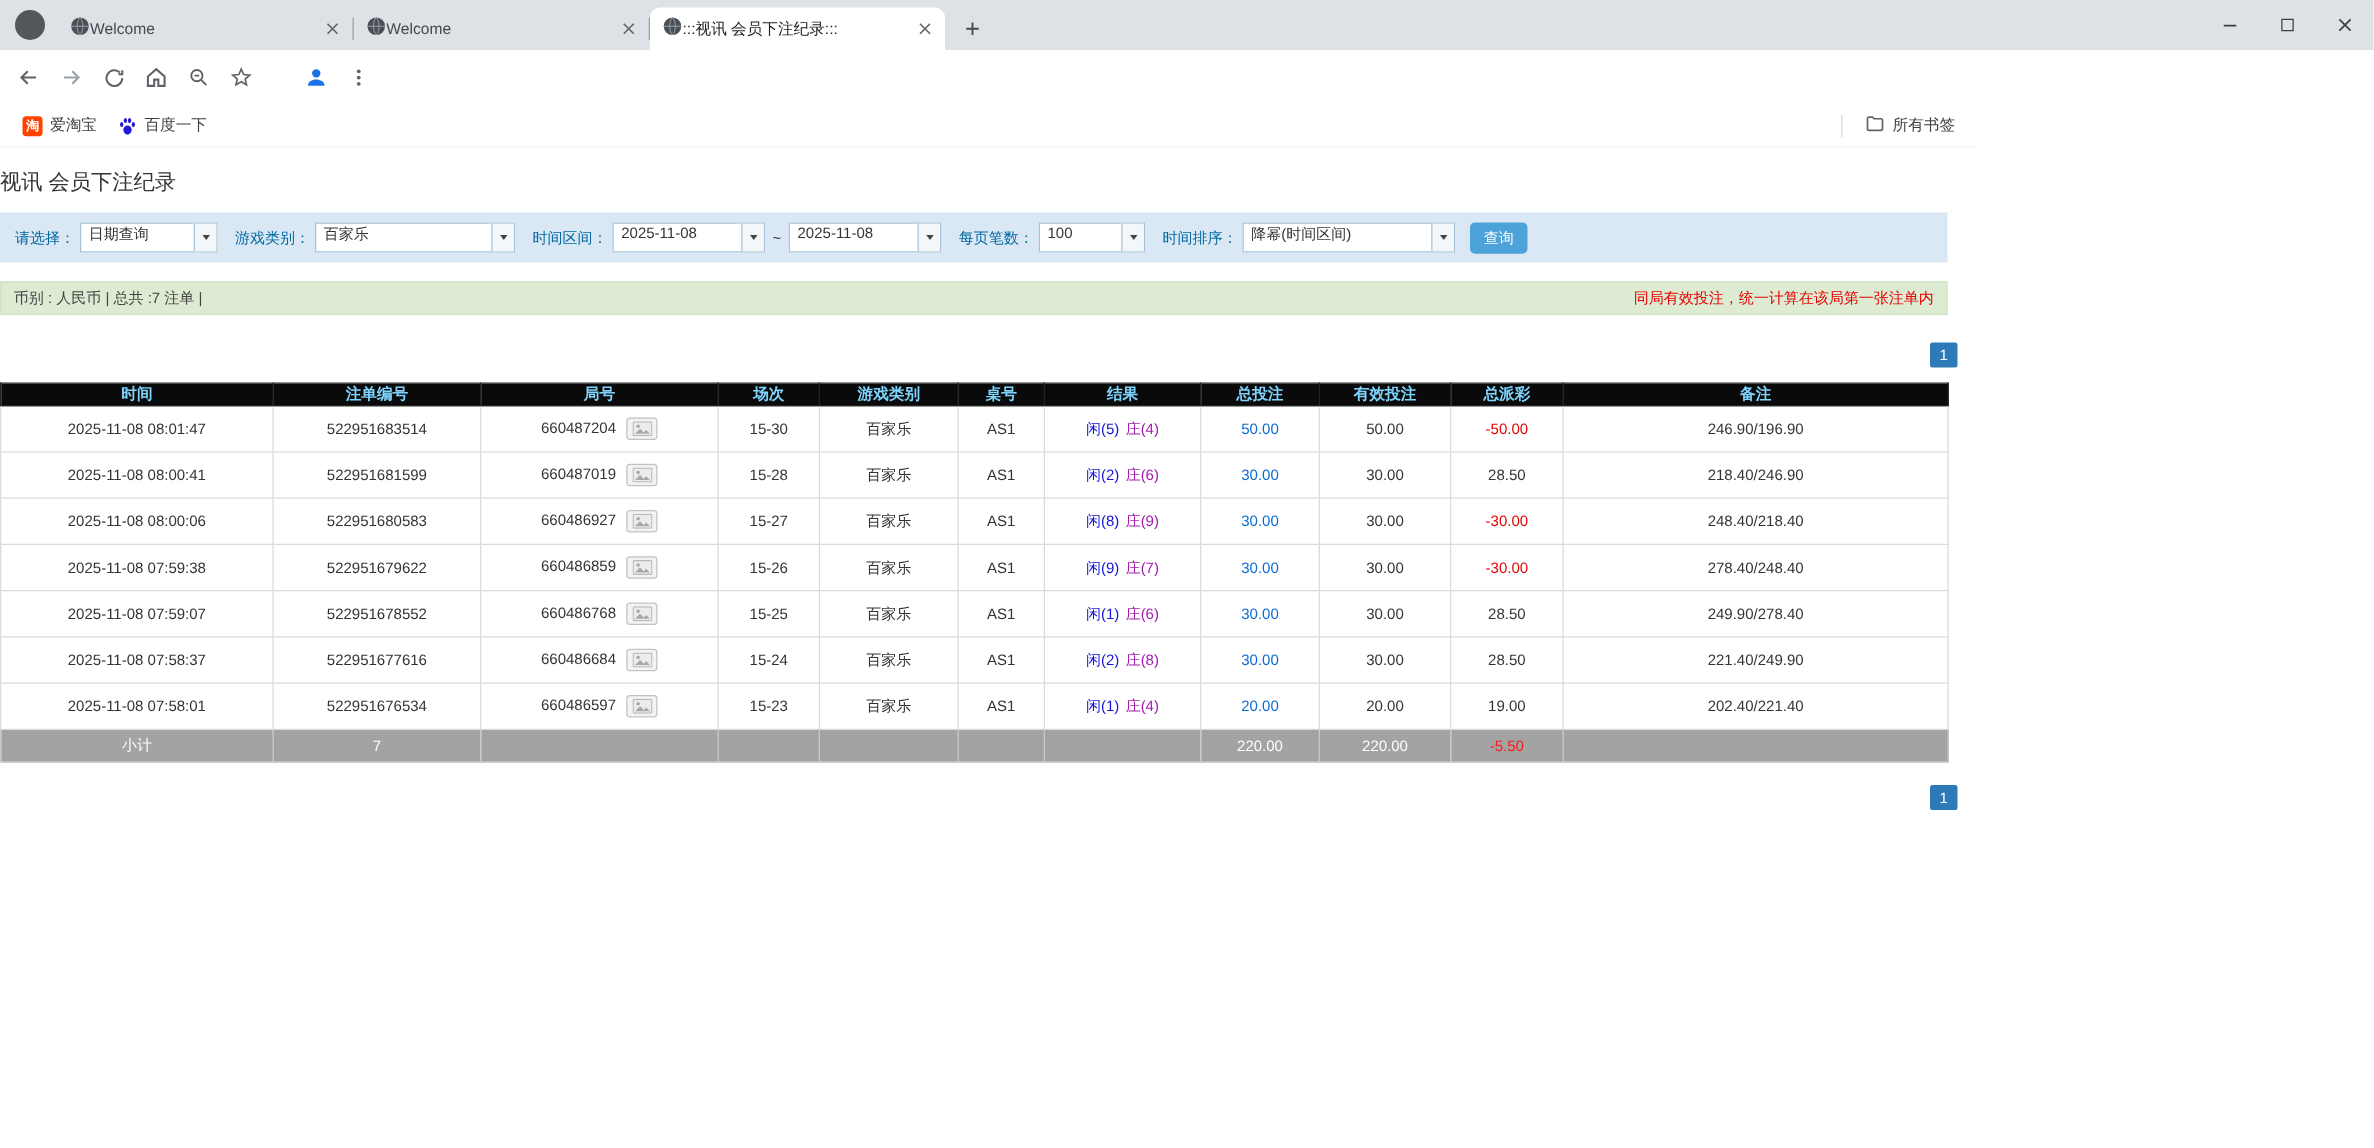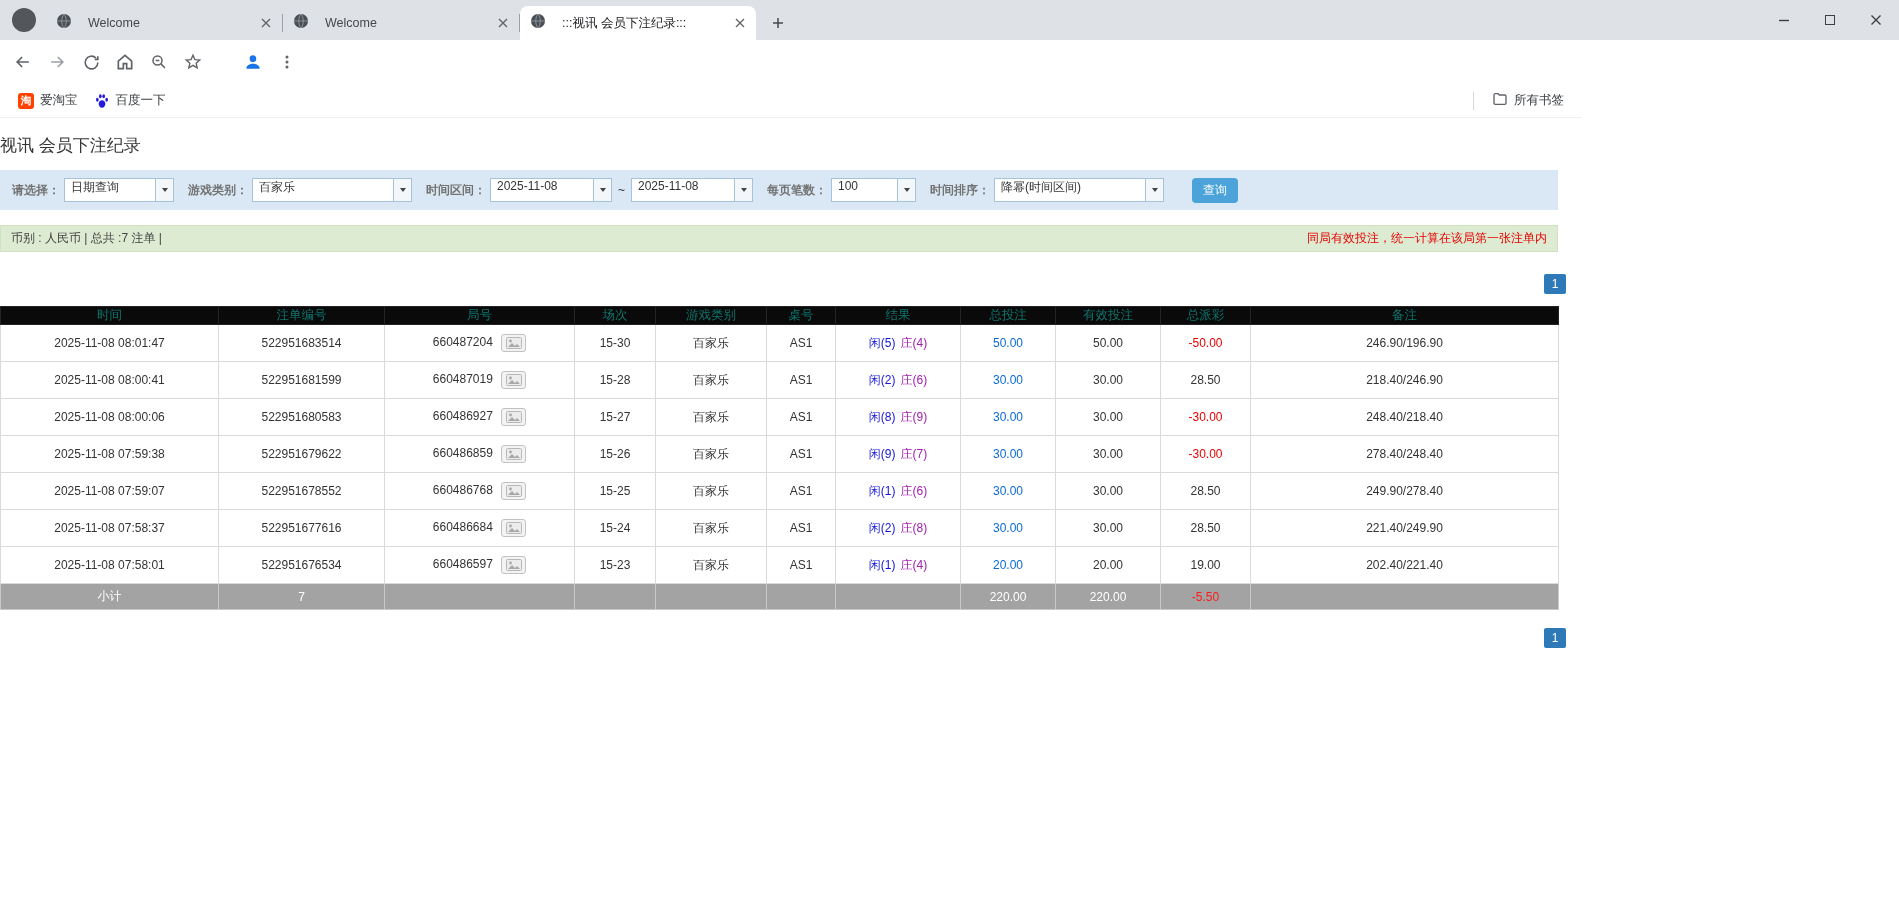--- a/index.html
+++ b/index.html
@@ -2,21 +2,21 @@
 <html><head>
 <meta charset="utf-8">
 <style>
   *{box-sizing:border-box;margin:0;padding:0}
   html,body{width:1899px;height:918px}
   body{font-family:"Liberation Sans","DejaVu Sans",sans-serif;background:#fff;overflow:hidden;position:relative}
 
   
   .tab-strip{height:40px;background:#dee1e6;display:flex;align-items:flex-end;padding-left:6px;position:relative}
   .avatar{width:24px;height:24px;border-radius:50%;background:#53565b;margin:0 10px 8px 6px;flex:none}
-  .tab{width:236px;height:34px;display:flex;align-items:center;gap:16px;padding:0 8px 0 10px;cursor:default;flex:none}
+  .tab{width:236px;height:34px;display:flex;align-items:center;gap:0;padding:0 8px 0 10px;cursor:default;flex:none}
   .tab.active{background:#fff;border-radius:8px 8px 0 0}
   .tab-title{font-size:12.5px;color:#45484d;white-space:nowrap;overflow:hidden;flex:1}
   .tab.active .tab-title{color:#202124}
   .tab-close{width:16px;height:16px;border-radius:50%;display:flex;align-items:center;justify-content:center;flex:none;cursor:pointer}
   .tab-divider{width:1px;height:18px;background:#9aa0a6;margin-bottom:8px;flex:none}
   .new-tab{width:28px;height:28px;margin:0 0 3px 8px;display:flex;align-items:center;justify-content:center;border-radius:50%;cursor:pointer;flex:none}
   .win-controls{position:absolute;right:0;top:0;height:40px;display:flex}
   .win-btn{width:46px;display:flex;align-items:center;justify-content:center;cursor:pointer}
   .max-box{width:10px;height:10px;border:1.4px solid #3c4043}
 
@@ -31,39 +31,39 @@
   .bm-fav{width:16px;height:16px;border-radius:3px;display:flex;align-items:center;justify-content:center;flex:none}
   .taobao{background:#ff4200;color:#fff;font-size:10.5px;font-weight:bold}
   .bm-right{margin-left:auto;display:flex;align-items:center;gap:10px}
   .bm-divider{width:1px;height:18px;background:#d5d8db}
 
   
   .page{width:1578px;}
   .page-title{font-size:17px;font-weight:500;color:#333;margin:16px 0 13px 0}
 
   .filter-bar{background:#d9e8f4;height:40px;display:flex;align-items:center;padding:0 10px;font-size:12px;width:1558px}
-  .f-label{color:#737373;font-weight:bold;margin:0 4px 0 14px;white-space:nowrap}
+  .f-label{color:#0369a1;font-weight:normal;margin:0 4px 0 14px;white-space:nowrap}
   .f-label.first{margin-left:2px}
   .combo{display:flex;align-items:flex-start;background:#fff;border:1px solid #a6c3d9;height:24px;cursor:pointer}
   .combo-val{padding:0 6px;color:#333;flex:1;white-space:nowrap;font-size:12px}
   .combo-arrow{width:18px;align-self:stretch;border-left:1px solid #a6c3d9;background:#f4f7fa;display:flex;align-items:center;justify-content:center}
   .caret{width:0;height:0;border-left:3.5px solid transparent;border-right:3.5px solid transparent;border-top:4.5px solid #444}
   .tilde{color:#333;margin:0 6px}
   .w110{width:110px}.w160{width:160px}.w122{width:122px}.w85{width:85px}.w170{width:170px}
-  .search-btn{margin-left:28px;background:#4ba3d9;color:#fff;border:none;border-radius:4px;font-size:12px;height:25px;padding:0 11px;cursor:pointer;font-family:inherit}
+  .search-btn{margin-left:12px;background:#4ba3d9;color:#fff;border:none;border-radius:4px;font-size:12px;height:25px;padding:0 11px;cursor:pointer;font-family:inherit}
 
   .info-bar{margin-top:15px;width:1558px;height:27px;background:#dcebd1;border:1px solid #cfe3c1;display:flex;align-items:center;justify-content:space-between;padding:0 10px;font-size:12px;color:#444}
   .info-right{color:#e80000}
 
   .pager{width:1566px;display:flex;justify-content:flex-end;margin-top:22px}
   .pager.bottom{margin-top:18px}
   .page-btn{min-width:22px;height:20px;background:#2e7ab8;color:#fff;font-size:12px;display:flex;align-items:center;justify-content:center;border-radius:2px;cursor:pointer}
 
   table.bet-table{border-collapse:collapse;margin-top:12px;table-layout:fixed;width:1558px}
-  .bet-table th{background:#0a0a0a;color:#0f766e;font-size:12.5px;font-weight:normal;height:14px;border:1px solid #232323}
+  .bet-table th{background:#0a0a0a;color:#7dd3fc;font-size:12.5px;font-weight:bold;height:14px;border:1px solid #232323}
   tbody.main td{border:1px solid #dadada;height:37px;text-align:center;font-size:12px;color:#333;overflow:hidden;white-space:nowrap}
   .res-player{color:#1515d8;margin-right:5px}
   .res-banker{color:#a21caf}
   .link-blue{color:#0a6ad2;cursor:pointer}
   .neg{color:#e60000 !important}
   tbody.summary td{background:#a3a3a3;color:#fff;border:1px solid #c9c9c9;height:26px;text-align:center;font-size:12px}
   tbody.summary td.neg{color:#ff1a1a !important}
   .round-icon{display:inline-flex;align-items:center;justify-content:center;width:25px;height:18px;border:1px solid #c2c2c2;border-radius:3px;background:#f3f3f3;margin-left:5px;vertical-align:middle;cursor:pointer}
 </style>
 </head>

